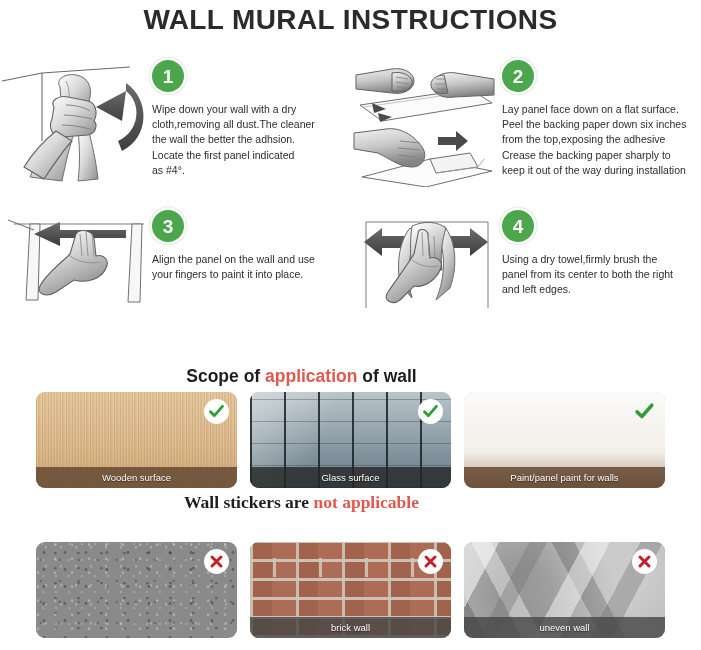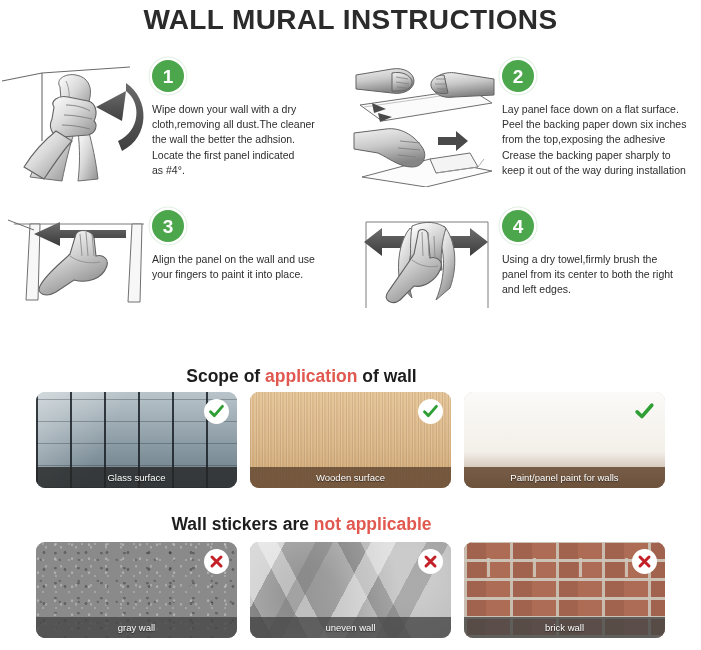--- a/index.html
+++ b/index.html
@@ -91,21 +91,21 @@
     left: 0;
     text-align: center;
     font-size: 17.5px;
     font-weight: bold;
     color: #1d1d1d;
     font-family: "Liberation Sans", sans-serif;
     margin-left: 24px;
   }
   .section-heading .accent { color: #e0584f; }
   #heading-ok  { top: 366px; }
-  #heading-bad { top: 514px; }
+  #heading-bad { top: 492px; font-family: Liberation Serif, serif; }
 
   
   .card-row {
     position: absolute;
     left: 36px;
     width: 629px;
     display: flex;
     justify-content: space-between;
   }
   #row-ok  { top: 392px; }
@@ -435,37 +435,37 @@
   </div>
 </div>
 
 <div class="section-heading" id="heading-ok">
   <span>Scope of </span><span class="accent">application</span><span> of wall</span>
 </div>
 
 <div class="card-row" id="row-ok">
 
   <div class="card">
+    <div class="card-surface tex-wood"></div>
+    <div class="mark">
+      <svg width="17" height="17" viewBox="0 0 17 17">
+        <path d="M2.5 8.8 L6.4 12.6 L14.4 3.4" fill="none" stroke="#2e9e35" stroke-width="2.9" stroke-linecap="round" stroke-linejoin="round"></path>
+      </svg>
+    </div>
+    <div class="card-caption cap-brown">Wooden surface</div>
+  </div>
+
+  <div class="card">
     <div class="card-surface tex-glass"></div>
     <div class="mark">
       <svg width="17" height="17" viewBox="0 0 17 17">
         <path d="M2.5 8.8 L6.4 12.6 L14.4 3.4" fill="none" stroke="#2e9e35" stroke-width="2.9" stroke-linecap="round" stroke-linejoin="round"></path>
       </svg>
     </div>
     <div class="card-caption cap-dark">Glass surface</div>
-  </div>
-
-  <div class="card">
-    <div class="card-surface tex-wood"></div>
-    <div class="mark">
-      <svg width="17" height="17" viewBox="0 0 17 17">
-        <path d="M2.5 8.8 L6.4 12.6 L14.4 3.4" fill="none" stroke="#2e9e35" stroke-width="2.9" stroke-linecap="round" stroke-linejoin="round"></path>
-      </svg>
-    </div>
-    <div class="card-caption cap-brown">Wooden surface</div>
   </div>
 
   <div class="card">
     <div class="card-surface tex-paint"></div>
     <div class="mark bare">
       <svg width="21" height="21" viewBox="0 0 17 17">
         <path d="M2.5 8.8 L6.4 12.6 L14.4 3.4" fill="none" stroke="#2e9e35" stroke-width="2.9" stroke-linecap="round" stroke-linejoin="round"></path>
       </svg>
     </div>
     <div class="card-caption cap-brown">Paint/panel paint for walls</div>
@@ -478,35 +478,34 @@
 
 <div class="card-row" id="row-bad">
 
   <div class="card">
     <div class="card-surface tex-gray"></div>
     <div class="mark">
       <svg width="15" height="15" viewBox="0 0 15 15">
         <path d="M3 3 L12 12 M12 3 L3 12" fill="none" stroke="#c32027" stroke-width="3" stroke-linecap="round"></path>
       </svg>
     </div>
-    <div class="card-caption cap-gray">gray wall</div>
+  </div>
+
+  <div class="card">
+    <div class="card-surface tex-brick"></div>
+    <div class="mark">
+      <svg width="15" height="15" viewBox="0 0 15 15">
+        <path d="M3 3 L12 12 M12 3 L3 12" fill="none" stroke="#c32027" stroke-width="3" stroke-linecap="round"></path>
+      </svg>
+    </div>
+    <div class="card-caption cap-gray">brick wall</div>
   </div>
 
   <div class="card">
     <div class="card-surface tex-uneven"></div>
     <div class="mark">
       <svg width="15" height="15" viewBox="0 0 15 15">
         <path d="M3 3 L12 12 M12 3 L3 12" fill="none" stroke="#c32027" stroke-width="3" stroke-linecap="round"></path>
       </svg>
     </div>
     <div class="card-caption cap-gray">uneven wall</div>
   </div>
-
-  <div class="card">
-    <div class="card-surface tex-brick"></div>
-    <div class="mark">
-      <svg width="15" height="15" viewBox="0 0 15 15">
-        <path d="M3 3 L12 12 M12 3 L3 12" fill="none" stroke="#c32027" stroke-width="3" stroke-linecap="round"></path>
-      </svg>
-    </div>
-    <div class="card-caption cap-gray">brick wall</div>
-  </div>
 </div>
 
 </body></html>

